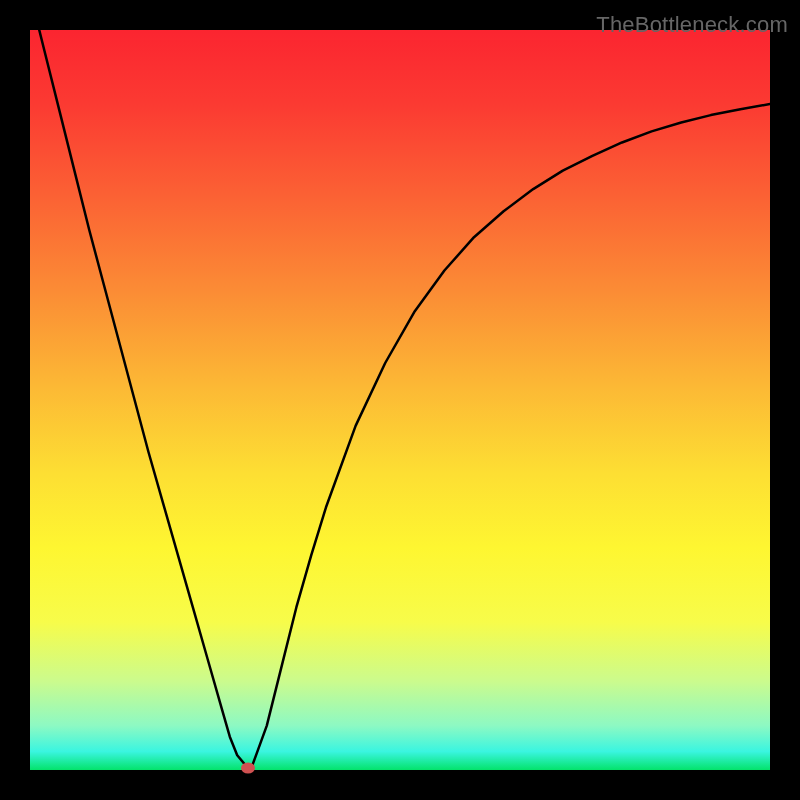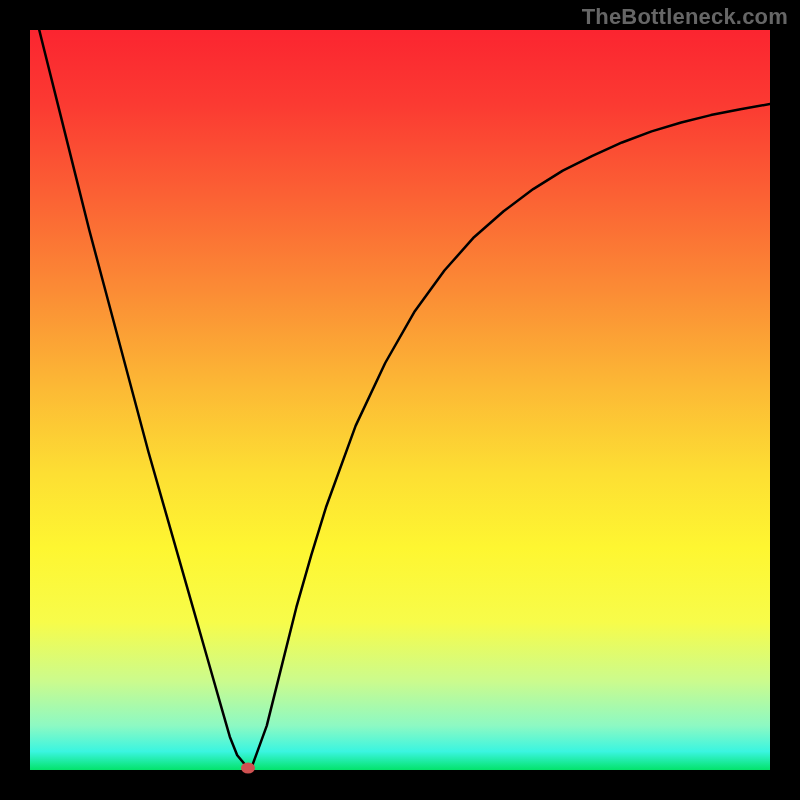--- a/index.html
+++ b/index.html
@@ -12,25 +12,25 @@
     font-family: Arial, Helvetica, sans-serif;
   }
   .frame {
     position: relative;
     width: 800px;
     height: 800px;
     background: #000;
   }
   .watermark {
     position: absolute;
-    top: 4px;
+    top: 12px;
     right: 12px;
     color: #666666;
     font-size: 22px;
-    font-weight: 700;
+    font-weight: 400;
     letter-spacing: 0.2px;
     z-index: 20;
   }
   .plot-bg {
     position: absolute;
     left: 30px;
     top: 30px;
     width: 740px;
     height: 740px;
     z-index: 1;

